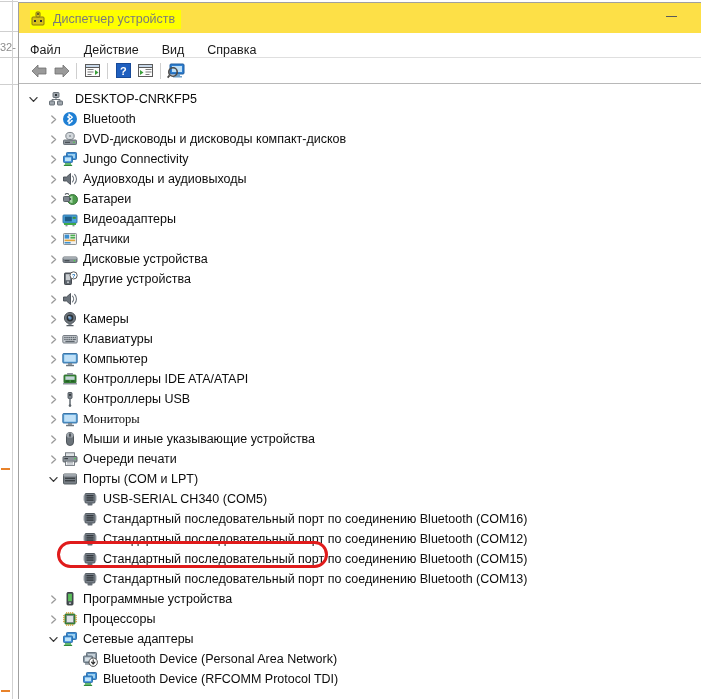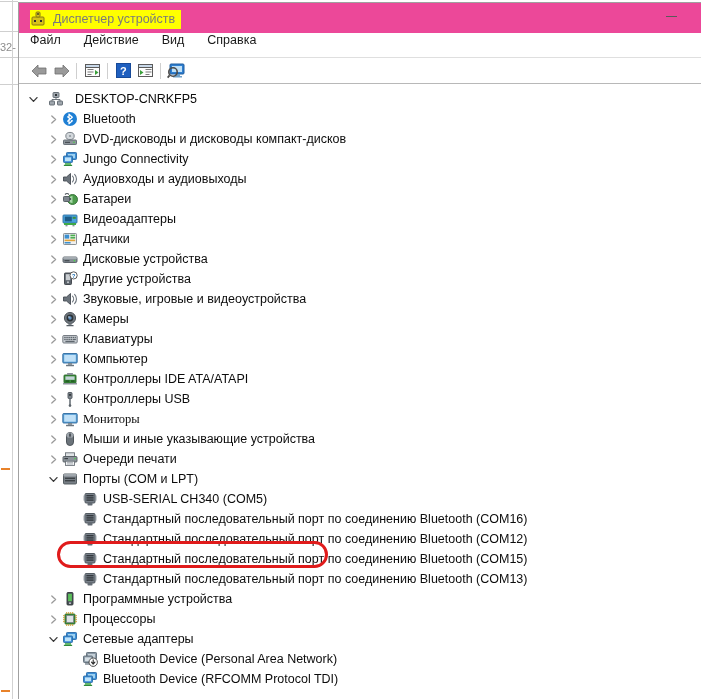--- a/index.html
+++ b/index.html
@@ -60,21 +60,21 @@
     border-right: none;
     border-bottom: none;
     box-sizing: border-box;
     overflow: hidden;
   }
 
   
   #titlebar {
     position: relative;
     height: 30px;
-    background: #ec4899;
+    background: #fde047;
     display: flex;
     align-items: center;
   }
   #title-hl {
     display: flex;
     align-items: center;
     background: #ffff00;
     height: 19px;
     padding-right: 6px;
     margin-left: 11px;
@@ -97,21 +97,21 @@
     top: 13px;
     width: 11px;
     height: 1px;
     background: #5a5a5a;
   }
 
   
   #menubar {
     height: 24px;
     display: flex;
-    align-items: flex-start;
+    align-items: flex-end;
     padding-left: 11px;
     background: #ffffff;
     border-bottom: 1px solid #dfdfdf;
   }
   .menu-item {
     font-size: 12.5px;
     color: #1a1a1a;
     margin-right: 23px;
     white-space: nowrap;
     cursor: default;
@@ -460,21 +460,20 @@
               <path d="M3.8 2 L7.6 5.5 L3.8 9" fill="none" stroke="#9a9a9a" stroke-width="1.3" stroke-linecap="round" stroke-linejoin="round"></path>
             </svg>
           </span>
           <span class="ricon">
             <svg width="16" height="16" viewBox="0 0 16 16">
               <path d="M1.5 6 L4.5 6 L8.5 2.5 L8.5 13.5 L4.5 10 L1.5 10 Z" fill="#6c747c" stroke="#454c53" stroke-width="0.9" stroke-linejoin="round"></path>
               <path d="M10.5 5.2 A4 4 0 0 1 10.5 10.8" fill="none" stroke="#6c747c" stroke-width="1.1" stroke-linecap="round"></path>
               <path d="M12.6 3.4 A6.6 6.6 0 0 1 12.6 12.6" fill="none" stroke="#6c747c" stroke-width="1.1" stroke-linecap="round"></path>
             </svg>
           </span>
-          <span class="rlabel">Звуковые, игровые и видеоустройства</span>
         </div>
         <div class="row" style="padding-left: 26px;">
           <span class="chev">
             <svg width="11" height="11" viewBox="0 0 11 11">
               <path d="M3.8 2 L7.6 5.5 L3.8 9" fill="none" stroke="#9a9a9a" stroke-width="1.3" stroke-linecap="round" stroke-linejoin="round"></path>
             </svg>
           </span>
           <span class="ricon">
             <svg width="16" height="16" viewBox="0 0 16 16">
               <circle cx="8" cy="7" r="5.6" fill="#6f777e" stroke="#444b51" stroke-width="0.9"></circle>

